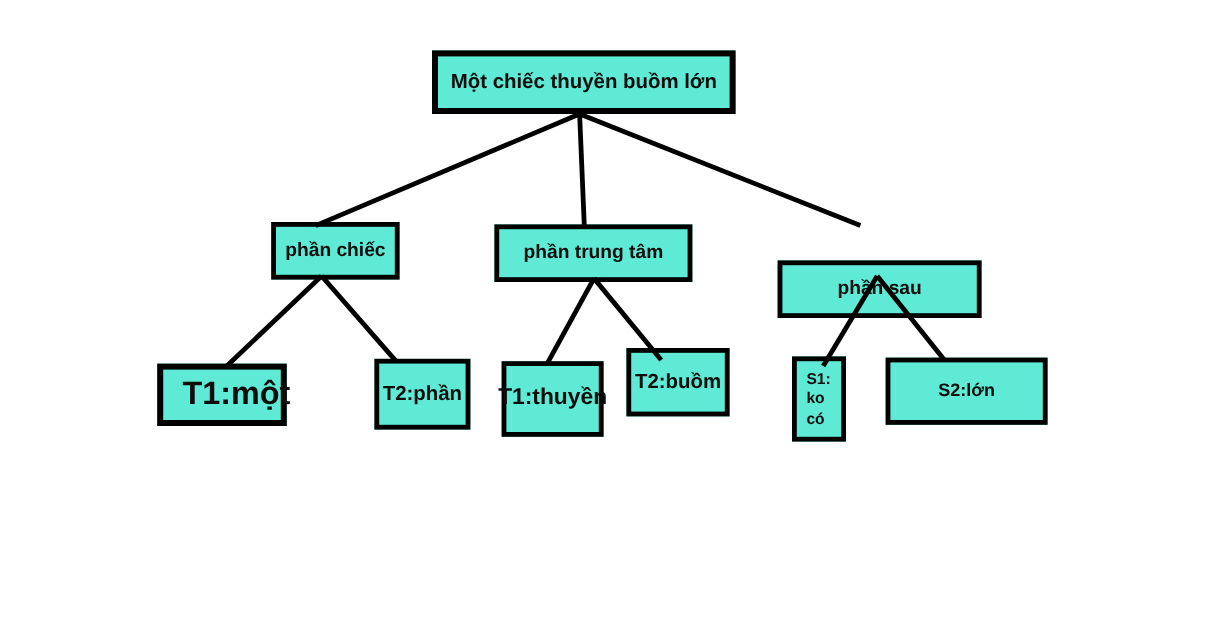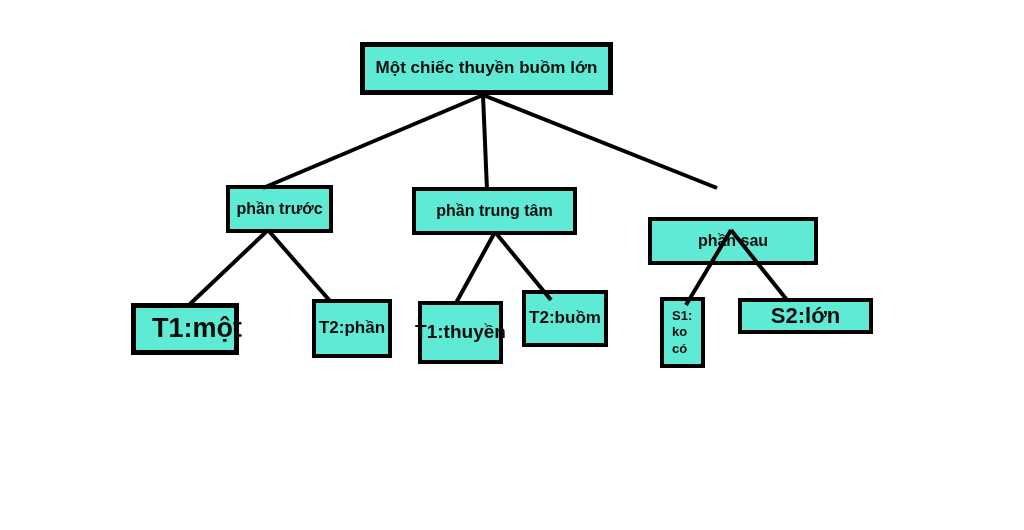--- a/index.html
+++ b/index.html
@@ -40,21 +40,21 @@
   .node.front   { left: 226px; top: 185px; width: 107px; height: 48px; font-size: 16px; }
   .node.center  { left: 412px; top: 187px; width: 165px; height: 48px; font-size: 16px; }
   .node.rear    { left: 648px; top: 185px; width: 170px; height: 48px; font-size: 16px; margin-top: 32px; }
   .node.t1mot   { left: 131px; top: 303px; width: 108px; height: 52px; border-width: 5px; font-size: 27px; padding-left: 24px; }
   .node.t2chiec { left: 312px; top: 299px; width: 80px;  height: 59px; font-size: 17px; }
   .node.t1thuyen{ left: 418px; top: 301px; width: 85px;  height: 63px; font-size: 19px; }
   .node.t2buom  { left: 522px; top: 290px; width: 86px;  height: 57px; font-size: 17px; }
   .node.s1      { left: 660px; top: 297px; width: 45px;  height: 71px; font-size: 13px;
                   white-space: pre-line; line-height: 1.25; justify-content: flex-start;
                   text-align: left; padding-left: 8px; }
-  .node.s2lon   { left: 738px; top: 298px; width: 135px; height: 36px; font-size: 22px; }
+  .node.s2lon   { left: 738px; top: 298px; width: 135px; height: 56px; font-size: 15px; }
 </style>
 </head>
 <body>
 
 <div class="canvas">
 
   <svg class="edges" width="1024" height="530" viewBox="0 0 1024 530">
     <g stroke="#000000" stroke-width="4">
       <line x1="483" y1="95" x2="263" y2="188"></line>
       <line x1="483" y1="95" x2="487" y2="190"></line>
@@ -63,21 +63,21 @@
       <line x1="268" y1="230" x2="330" y2="301"></line>
       <line x1="495" y1="232" x2="456" y2="303"></line>
       <line x1="495" y1="232" x2="551" y2="300"></line>
       <line x1="731" y1="230" x2="686" y2="305"></line>
       <line x1="731" y1="230" x2="787" y2="300"></line>
     </g>
   </svg>
 
   <div class="node root">Một chiếc thuyền buồm lớn</div>
 
-  <div class="node front">phần trước</div>
+  <div class="node front">phần chiếc</div>
 
   <div class="node center">phần trung tâm</div>
 
   <div class="node rear">phần sau</div>
 
   <div class="node t1mot">T1:một</div>
 
   <div class="node t2chiec">T2:phần</div>
 
   <div class="node t1thuyen">T1:thuyền</div>

